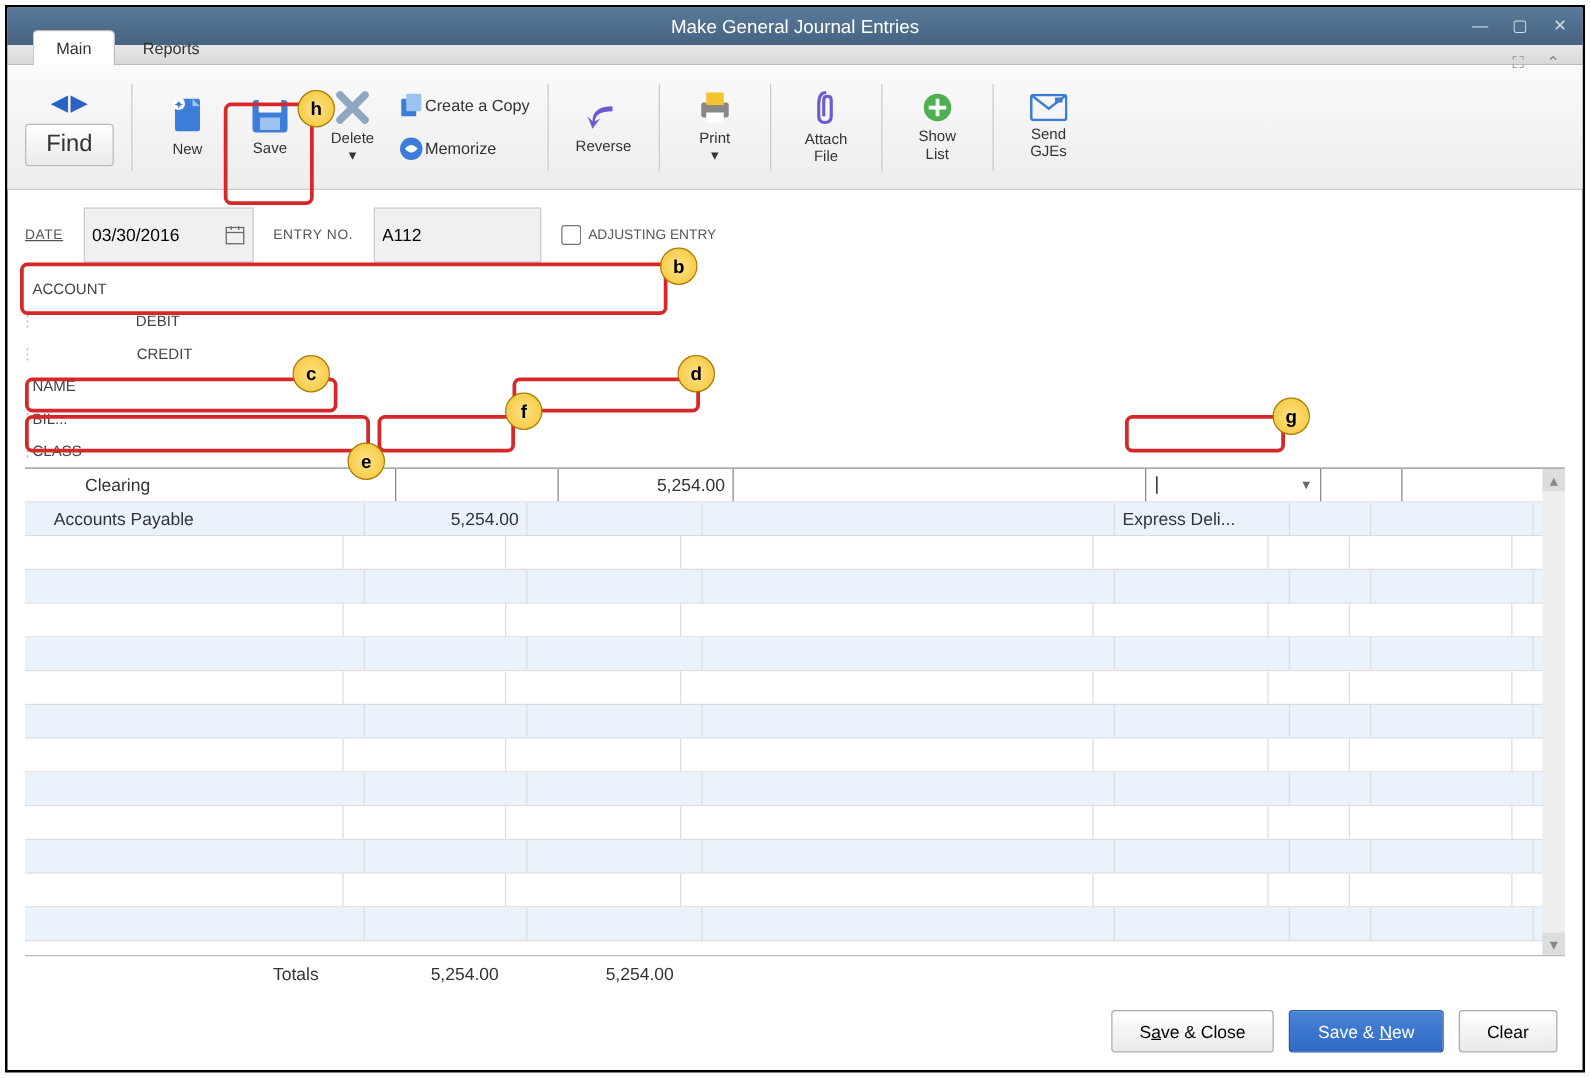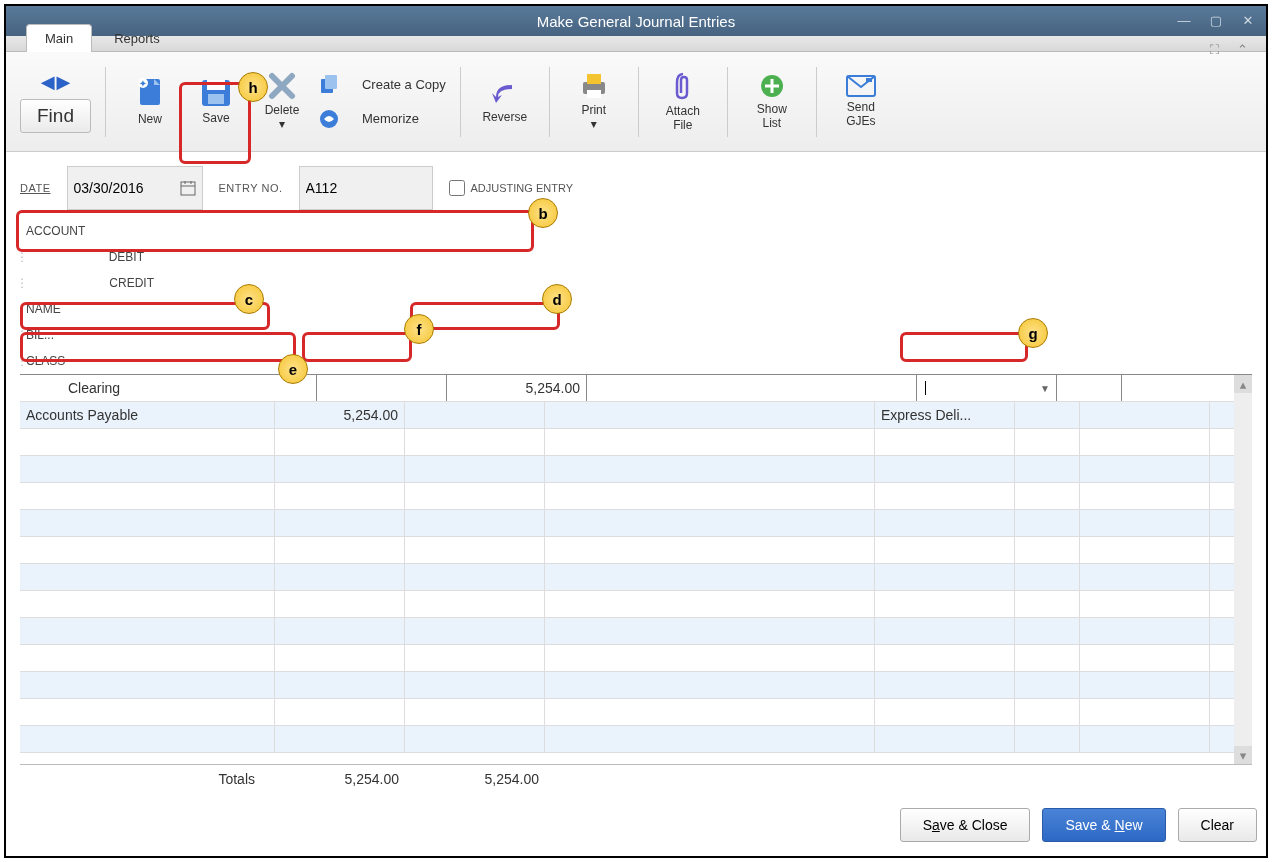--- a/index.html
+++ b/index.html
@@ -11,52 +11,52 @@
   .titlebar .ctrls span { width: 20px; height: 20px; display: flex; align-items: center; justify-content: center; color: #cfd8e0; cursor: pointer; }
   .tabrow { height: 16px; background: linear-gradient(#e8e8e8, #d8d8d8); display: flex; align-items: flex-end; padding-left: 20px; position: relative; border-bottom: 1px solid #bbb; }
   .tabrow .tab { padding: 6px 18px; background: #fff; border: 1px solid #bbb; border-bottom: none; border-radius: 4px 4px 0 0; margin-right: 4px; position: relative; top: 1px; cursor: pointer; }
   .tabrow .tab.inactive { background: transparent; border: none; color: #333; }
   .tabrow .right-ctrls { position: absolute; right: 18px; top: 6px; display: flex; gap: 18px; color: #888; }
   .ribbon { height: 100px; background: linear-gradient(#fafafa, #ededed); display: flex; align-items: center; padding: 6px 14px; gap: 6px; border-bottom: 1px solid #ccc; }
   .ribbon .group-sep { width:1px; height:70px; background:#ccc; margin:0 8px; }
   .ribbon .btn-big { display: flex; flex-direction: column; align-items: center; justify-content: center; width: 60px; height: 78px; gap: 4px; cursor: pointer; color: #333; }
   .ribbon .btn-big .lbl { font-size: 12px; text-align: center; line-height: 1.1; }
   .ribbon .btn-small-stack { display: flex; flex-direction: column; gap: 6px; }
-  .ribbon .btn-small { display: flex; align-items: center; gap: 22px; cursor: pointer; font-size: 13px; height: 28px; }
+  .ribbon .btn-small { display: flex; align-items: center; gap: 0; cursor: pointer; font-size: 13px; height: 28px; }
   .nav-arrows { display: flex; gap: 2px; margin-bottom: 4px; }
   .nav-arrows span { font-size: 18px; color: #2b62c7; cursor: pointer; }
   .find-group { display:flex; flex-direction:column; align-items:center; gap:2px; }
   .find-btn { border:1px solid #bbb; border-radius:3px; padding:5px 16px; background:linear-gradient(#fff,#eaeaea); cursor:pointer; font-size:19px; }
   .icon { display:inline-flex; align-items:center; justify-content:center; }
   .header-fields { padding: 14px 14px 8px 14px; display:flex; align-items:center; gap: 16px; position:relative; }
   .hf-label { font-size: 11px; color:#555; letter-spacing: .5px; }
   .hf-box { display:flex; align-items:center; gap:6px; background:#f0f0f0; border:1px solid #ccc; padding:13px 6px; }
   .hf-box input { border:none; background:transparent; font-size:14px; width:100px; outline:none; }
   .hf-entry input { width:120px; }
   .adj-check { display:flex; align-items:center; gap:6px; font-size:11px; color:#555; }
   input[type=checkbox] { width:16px; height:16px; }
   .grid-wrap { margin: 0 14px; position:relative; }
   .grid-head { display:flex; border-bottom:1px solid #888; background:#fff;flex-direction:column; }
   .grid-head .col { padding:6px 6px; font-size:12px; color:#444; position:relative; }
   .grid-head .col + .col::before { content:"⋮"; position:absolute; left:-4px; color:#bbb; }
   .col-account{width:255px;} .col-debit{width:130px;text-align:right;} .col-credit{width:140px;text-align:right;} .col-memo{width:330px;} .col-name{width:140px;} .col-bil{width:65px;} .col-class{width:130px;}
   .grid-body { height: 390px; overflow:hidden; border-bottom:1px solid #bbb; }
   .grid-row { display:flex; height:27px; align-items:center; border-bottom:1px solid #ddd; }
-  .grid-row.even { background:#eaf2fb; }
+  .grid-row.even { background:#eaf2fb;padding-left:17px; }
   .grid-row.odd { background:#fff; }
   .grid-row .cell { padding:0 6px; font-size:14px; border-right:1px solid #ddd; height:100%; display:flex; align-items:center; }
   .cell.r { justify-content:flex-end; }
   .grid-row.active { background:#fff;justify-content:flex-end; }
   .grid-row.active .cell { border-right:1px solid #888; }
   .dropdown-arrow { margin-left:auto; color:#666; font-size:10px; }
   .totals-row { display:flex; padding:6px 0; font-size:14px; }
   .totals-row .lbl { width:255px; text-align:right; padding-right:20px; }
   .totals-row .v { width:130px; text-align:right; padding-right:6px; }
   .totals-row .v2 { width:140px; text-align:right; padding-right:6px; }
-  .footer-btns { position:absolute; bottom:14px; right:9px; display:flex; gap:12px; }
+  .footer-btns { position:absolute; bottom:14px; right:20px; display:flex; gap:12px; }
   .footer-btns button { padding:8px 22px; font-size:14px; border:1px solid #aaa; border-radius:3px; background:linear-gradient(#fff,#e9e9e9); cursor:pointer; }
   .footer-btns button.primary { background:linear-gradient(#4a84d8,#2d68c4); color:#fff; border:1px solid #2a5aa8; }
   .scroll-gutter { position:absolute; right:0; top:0; bottom:0; width:18px; background:#eee; }
   .scroll-gutter .arr { height:18px; display:flex; align-items:center; justify-content:center; color:#888; background:#ddd; }
   
   .annot { position:absolute; border:3px solid #d62828; border-radius:6px; pointer-events:none; z-index:50; }
   .callout { position:absolute; width:30px; height:30px; border-radius:50%; background:radial-gradient(#ffe28a,#f4c430); border:1px solid #aa7a00; display:flex; align-items:center; justify-content:center; font-weight:bold; font-size:15px; color:#000; z-index:60; pointer-events:none; }
   u.mn { text-decoration: underline; }
 </style>
 </head>

